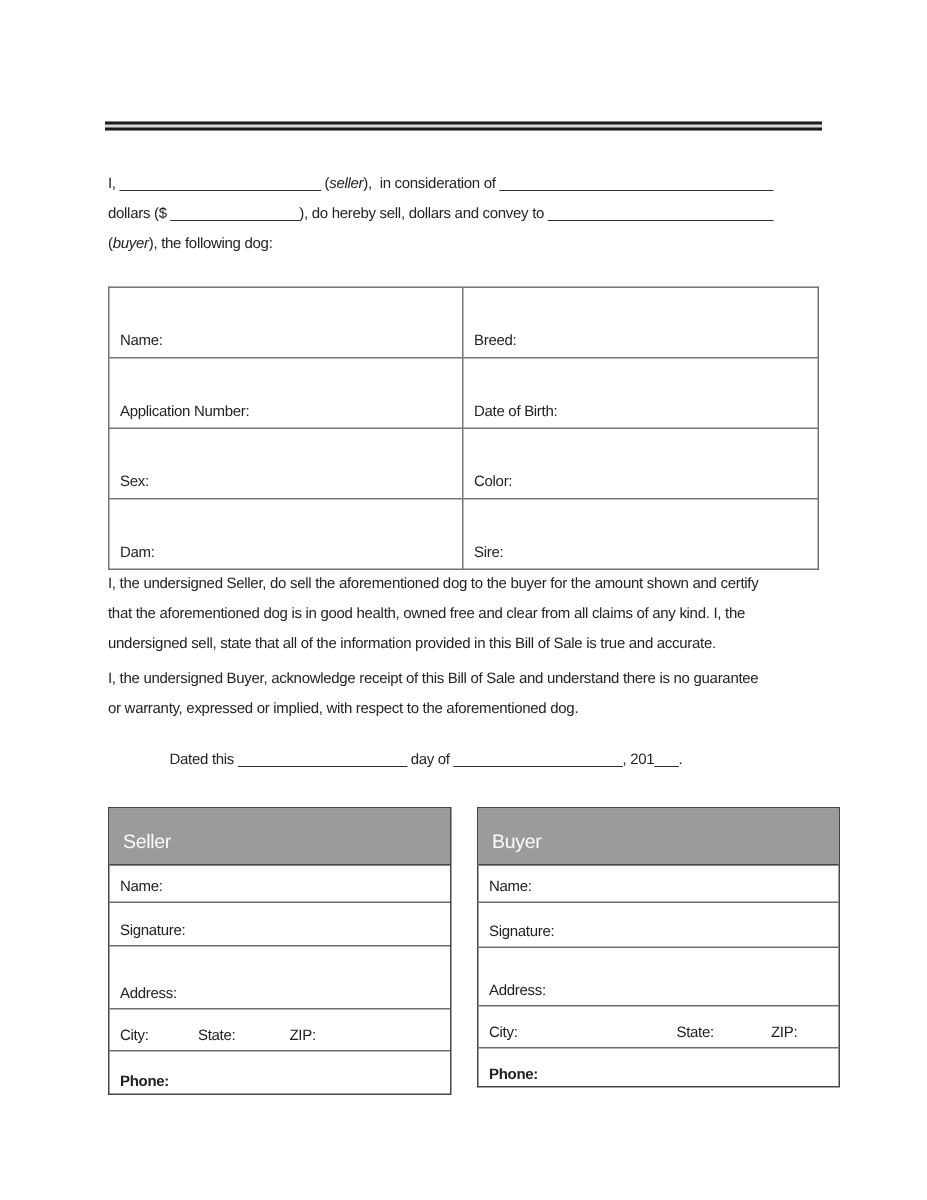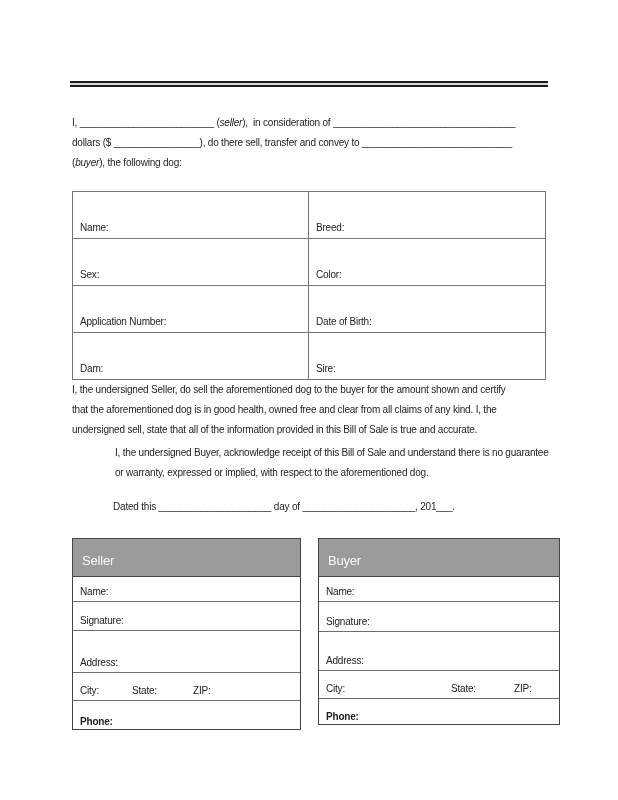--- a/index.html
+++ b/index.html
@@ -14,21 +14,21 @@
   .title-rule{
     position:absolute;top:81px;left:70px;width:478px;height:6px;
     border-top:2px solid #1d1d1d;border-bottom:2px solid #1d1d1d;
     background:#d8d8d8;box-sizing:border-box;
   }
   .bodytext{font-size:10px;letter-spacing:-0.2px;line-height:20px;color:#242424;}
   .line{white-space:pre;}
   .it{font-style:italic;}
   .intro{position:absolute;top:113px;left:72px;}
   .clause-seller{position:absolute;top:380px;left:72px;}
-  .clause-buyer{position:absolute;top:443px;left:72px;margin-left:43px;}
+  .clause-buyer{position:absolute;top:443px;left:72px;}
   .dated{position:absolute;top:497px;left:72px;margin-left:41px;}
 
   .dogtbl{
     position:absolute;top:191px;left:72px;width:474px;
     border-collapse:collapse;table-layout:fixed;
   }
   .dogtbl td{
     border:1px solid #757575;vertical-align:bottom;
     padding:0 0 5px 7px;font-size:10px;letter-spacing:-0.2px;
     height:41px;color:#242424;
@@ -67,41 +67,41 @@
 </style>
 </head>
 <body>
 
 <div class="page">
 
   <div class="title-rule"></div>
 
   <div class="intro bodytext">
     <div class="line"><span>I, </span><span>_________________________</span><span> (</span><span class="it">seller</span><span>),  in consideration of </span><span>__________________________________</span></div>
-    <div class="line"><span>dollars ($ </span><span>________________</span><span>), do there sell, transfer and convey to </span><span>____________________________</span></div>
+    <div class="line"><span>dollars ($ </span><span>________________</span><span>), do hereby sell, dollars and convey to </span><span>____________________________</span></div>
     <div class="line"><span>(</span><span class="it">buyer</span><span>), the following dog:</span></div>
   </div>
 
   <table class="dogtbl">
     <colgroup>
         <col class="c1">
         <col>
       </colgroup>
     <tbody>
       <tr>
         <td>Name:</td>
         <td>Breed:</td>
       </tr>
       <tr>
+        <td>Application Number:</td>
+        <td>Date of Birth:</td>
+      </tr>
+      <tr>
         <td>Sex:</td>
         <td>Color:</td>
-      </tr>
-      <tr>
-        <td>Application Number:</td>
-        <td>Date of Birth:</td>
       </tr>
       <tr>
         <td>Dam:</td>
         <td>Sire:</td>
       </tr>
     </tbody>
   </table>
 
   <div class="clause-seller bodytext">
     <div class="line">I, the undersigned Seller, do sell the aforementioned dog to the buyer for the amount shown and certify</div>

